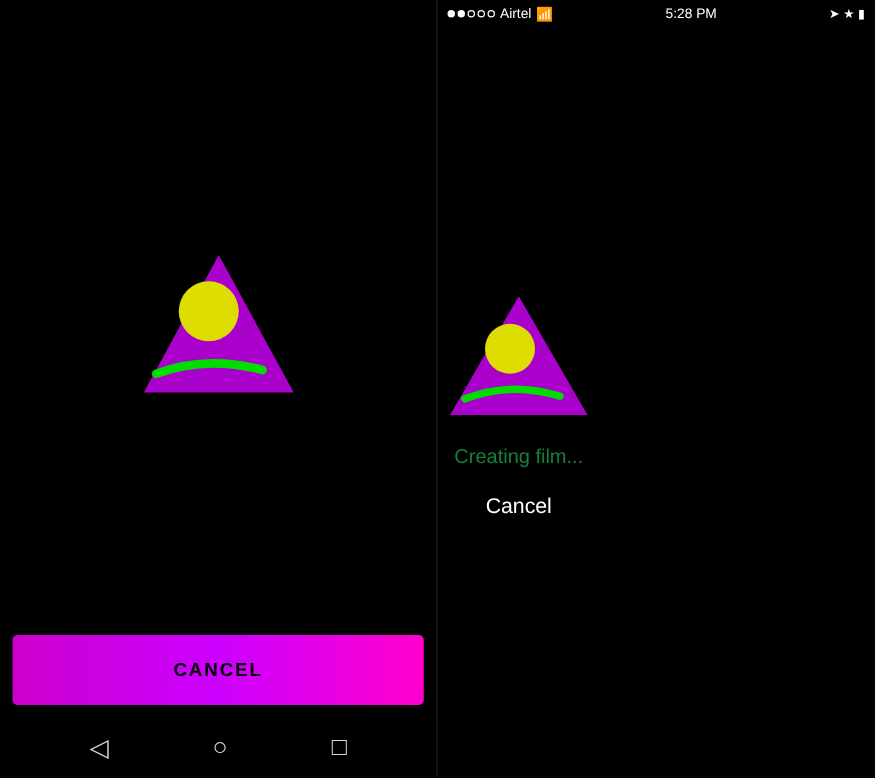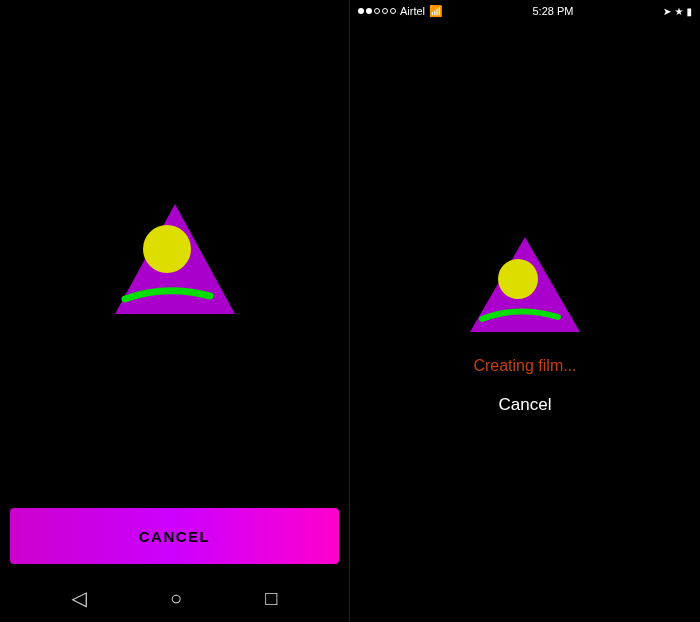--- a/index.html
+++ b/index.html
@@ -74,21 +74,21 @@
       opacity: 0.85;
     }
 
     
     .right-panel {
       width: 350px;
       height: 622px;
       background: #000;
       display: flex;
       flex-direction: column;
-      align-items: center;
+      align-items: flex-start;
     }
 
     .status-bar {
       width: 100%;
       height: 20px;
       display: flex;
       align-items: center;
       justify-content: space-between;
       padding: 2px 8px 0;
       color: #fff;
@@ -134,21 +134,21 @@
     .ios-content {
       flex: 1;
       display: flex;
       flex-direction: column;
       align-items: center;
       justify-content: center;
       gap: 20px;
     }
 
     .creating-text {
-      color: #c2410c;
+      color: #15803d;
       font-size: 16px;
       font-weight: 300;
     }
 
     .cancel-ios {
       color: #fff;
       font-size: 17px;
       font-weight: 400;
       cursor: pointer;
       background: none;

